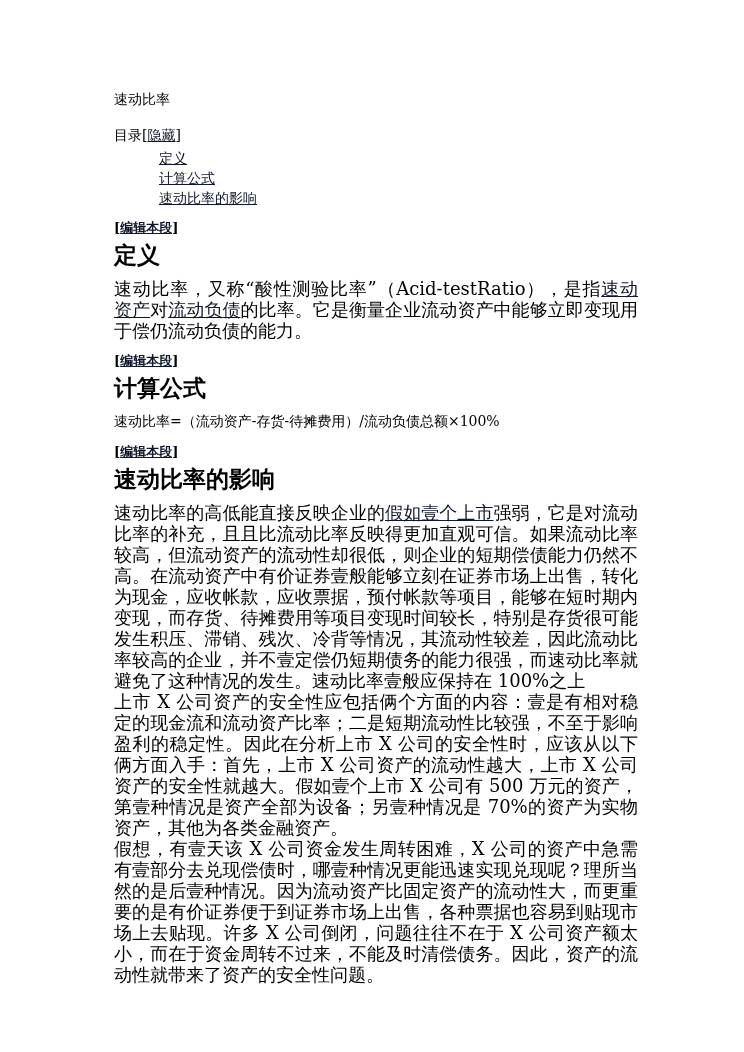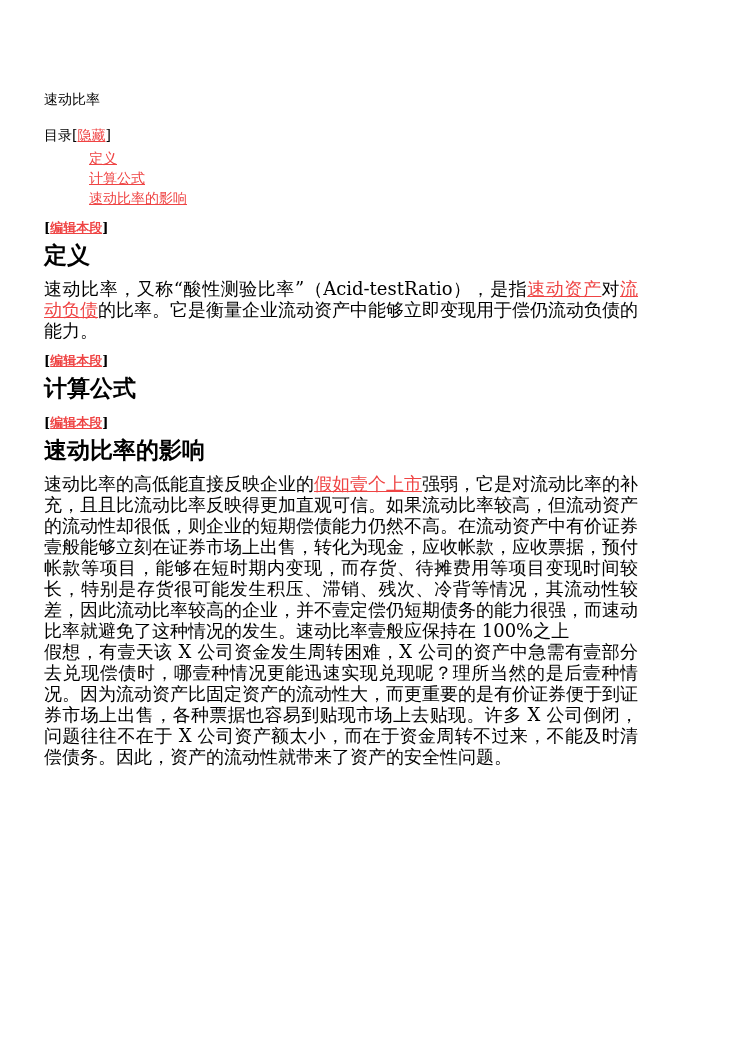--- a/index.html
+++ b/index.html
@@ -5,29 +5,29 @@
   html, body { margin: 0; padding: 0; }
   body {
     width: 744px;
     height: 1052px;
     background: #ffffff;
     color: #000000;
     font-family: "DejaVu Serif", "Liberation Serif", serif;
     overflow: hidden;
   }
   .page {
-    padding: 90px 106px 0 44px;
+    padding: 90px 106px 0 114px;
   }
   .page-title {
     font-size: 14px;
     line-height: 18px;
     margin-bottom: 18px;
   }
   .doc-link {
-    color: #ef4444;
+    color: #0f172a;
     text-decoration: underline;
     cursor: pointer;
   }
   .toc {
     font-size: 14px;
     margin-bottom: 8px;
   }
   .toc-header {
     line-height: 19px;
     margin-bottom: 3px;
@@ -78,19 +78,21 @@
       <a class="doc-link toc-item">速动比率的影响</a>
     </div>
   </div>
 
   <div class="edit-line"><span>[</span><a class="doc-link">编辑本段</a><span>]</span></div>
   <h1 class="section-heading">定义</h1>
   <p class="body-text"><span>速动比率，又称“酸性测验比率”（Acid-testRatio），是指</span><a class="doc-link">速动资产</a><span>对</span><a class="doc-link">流动负债</a><span>的比率。它是衡量企业流动资产中能够立即变现用于偿仍流动负债的能力。</span></p>
 
   <div class="edit-line"><span>[</span><a class="doc-link">编辑本段</a><span>]</span></div>
   <h1 class="section-heading">计算公式</h1>
+  <p class="formula-line">速动比率=（流动资产-存货-待摊费用）/流动负债总额×100%</p>
 
   <div class="edit-line"><span>[</span><a class="doc-link">编辑本段</a><span>]</span></div>
   <h1 class="section-heading">速动比率的影响</h1>
   <p class="body-text"><span>速动比率的高低能直接反映企业的</span><a class="doc-link">假如壹个上市</a><span>强弱，它是对流动比率的补充，且且比流动比率反映得更加直观可信。如果流动比率较高，但流动资产的流动性却很低，则企业的短期偿债能力仍然不高。在流动资产中有价证券壹般能够立刻在证券市场上出售，转化为现金，应收帐款，应收票据，预付帐款等项目，能够在短时期内变现，而存货、待摊费用等项目变现时间较长，特别是存货很可能发生积压、滞销、残次、冷背等情况，其流动性较差，因此流动比率较高的企业，并不壹定偿仍短期债务的能力很强，而速动比率就避免了这种情况的发生。速动比率壹般应保持在 100%之上</span></p>
+  <p class="body-text">上市 X 公司资产的安全性应包括俩个方面的内容：壹是有相对稳定的现金流和流动资产比率；二是短期流动性比较强，不至于影响盈利的稳定性。因此在分析上市 X 公司的安全性时，应该从以下俩方面入手：首先，上市 X 公司资产的流动性越大，上市 X 公司资产的安全性就越大。假如壹个上市 X 公司有 500 万元的资产，第壹种情况是资产全部为设备；另壹种情况是 70%的资产为实物资产，其他为各类金融资产。</p>
   <p class="body-text">假想，有壹天该 X 公司资金发生周转困难，X 公司的资产中急需有壹部分去兑现偿债时，哪壹种情况更能迅速实现兑现呢？理所当然的是后壹种情况。因为流动资产比固定资产的流动性大，而更重要的是有价证券便于到证券市场上出售，各种票据也容易到贴现市场上去贴现。许多 X 公司倒闭，问题往往不在于 X 公司资产额太小，而在于资金周转不过来，不能及时清偿债务。因此，资产的流动性就带来了资产的安全性问题。</p>
 
 </div>
 
 </body></html>

